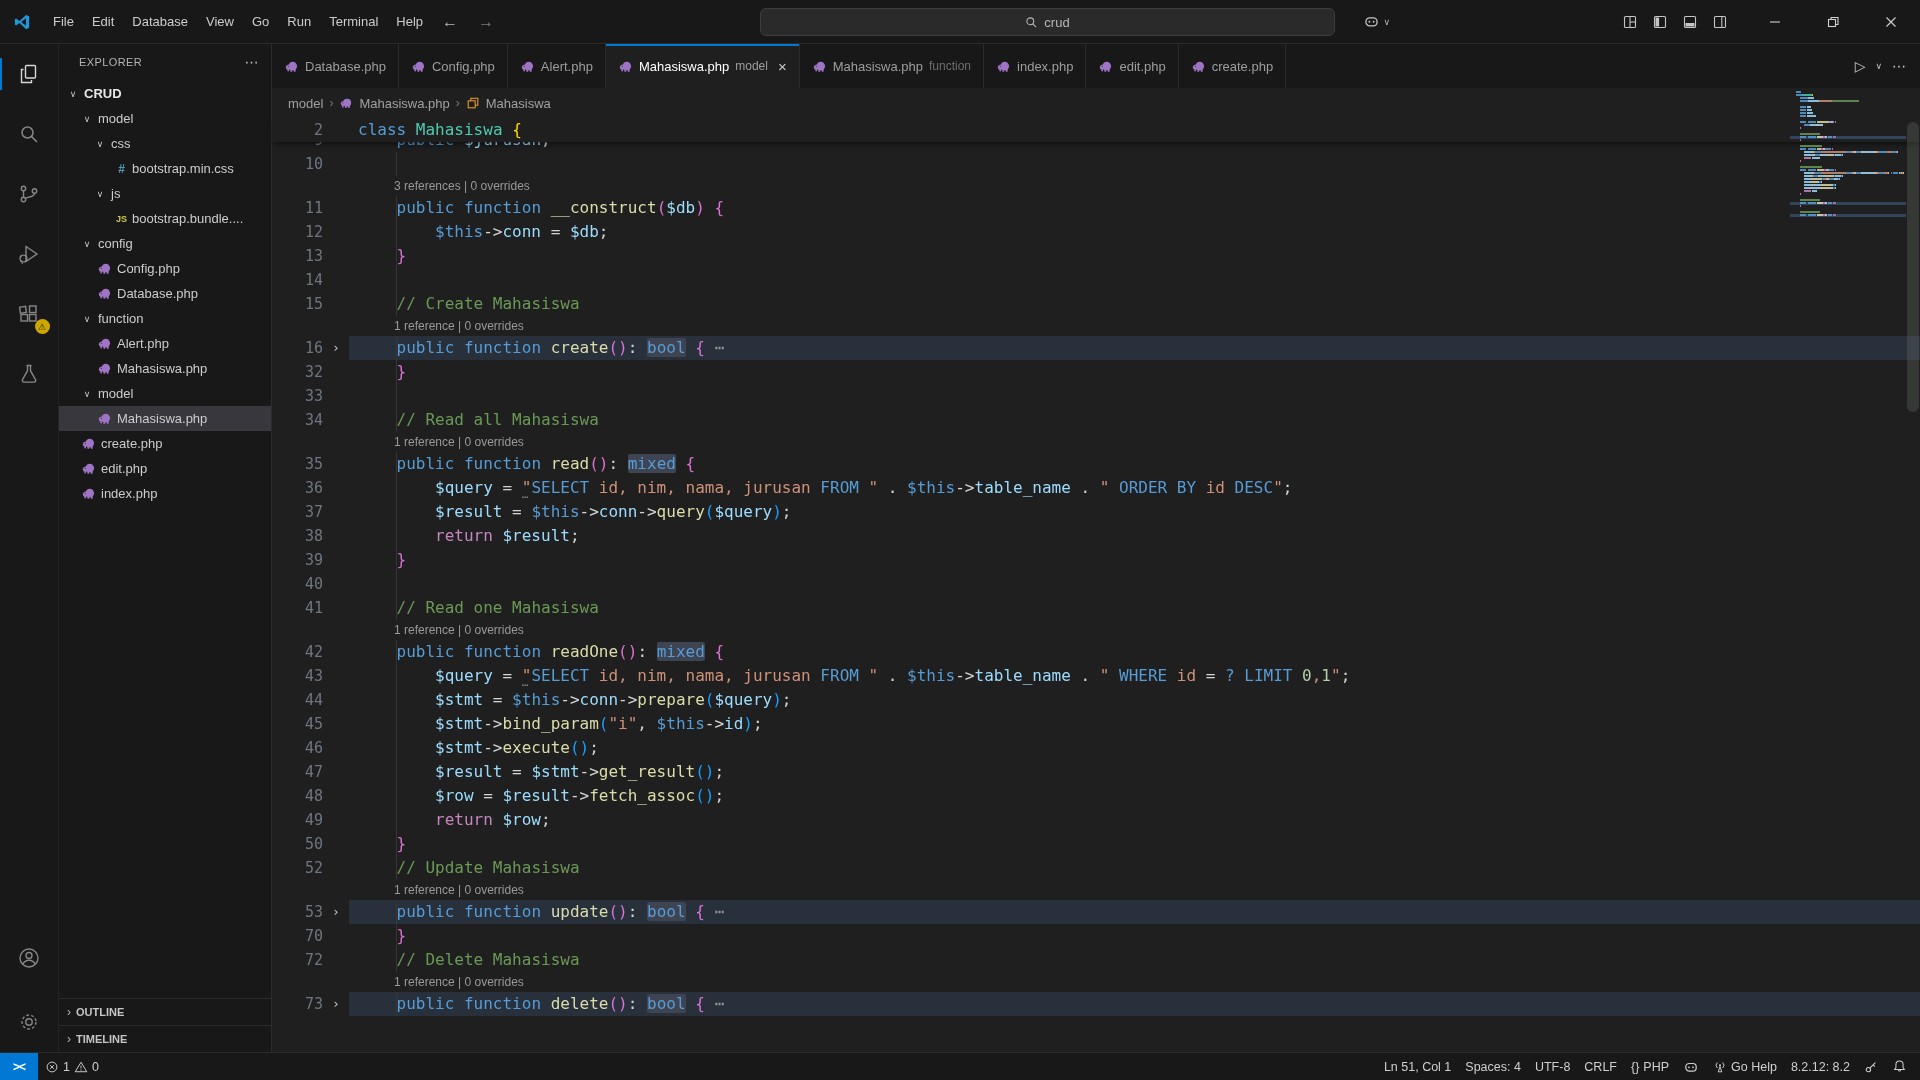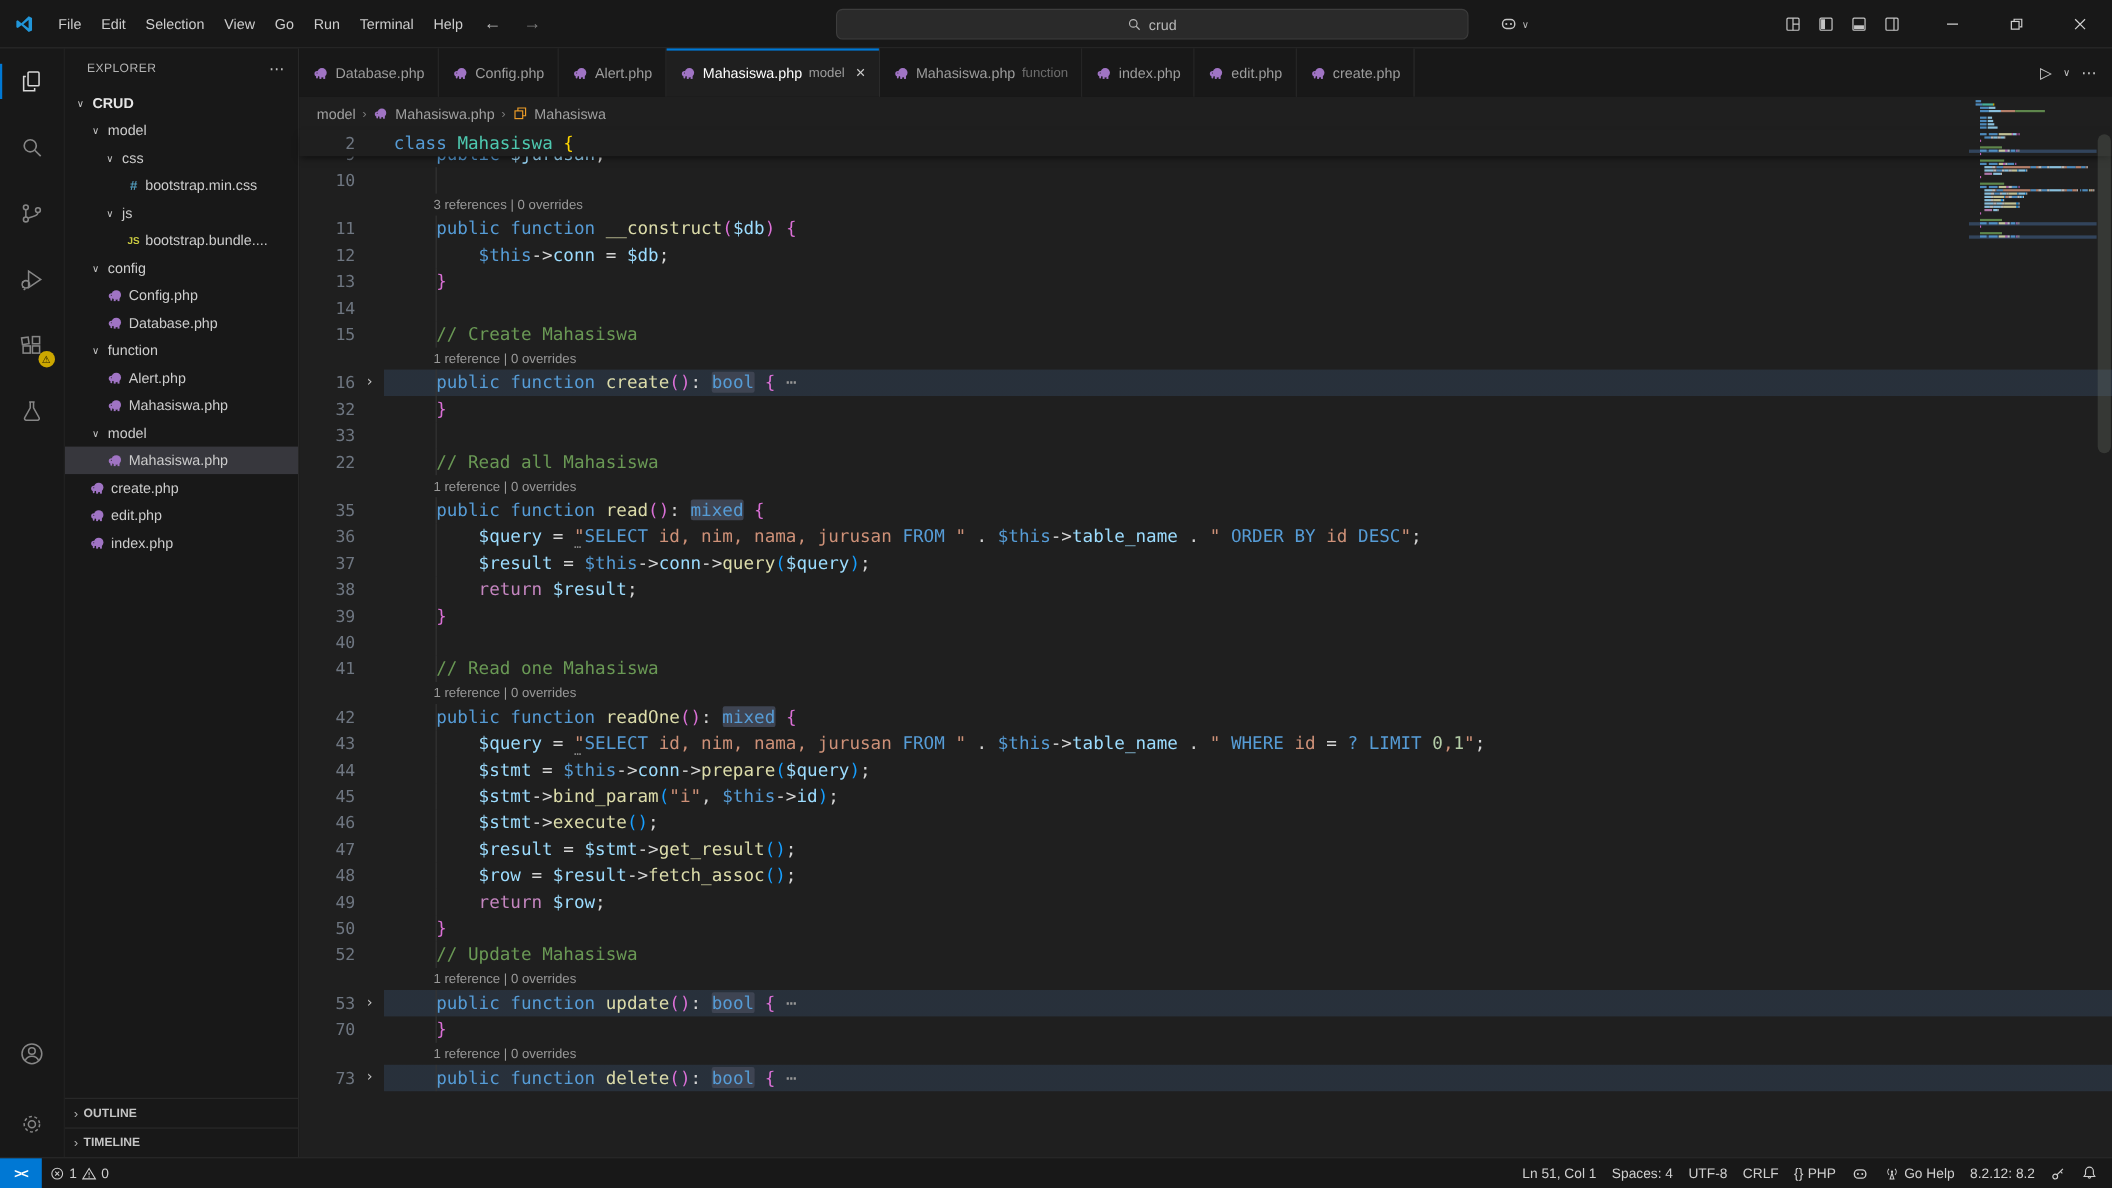--- a/index.html
+++ b/index.html
@@ -148,21 +148,21 @@
 
   <div id="titlebar">
     <div id="logo">
       <svg class="ic" width="18" height="18" viewBox="0 0 24 24">
           <path fill="#2196d9" d="M17.5 2.5L8.6 10.7 4.2 7.3 2.5 8.2v7.6l1.7.9 4.4-3.4 8.9 8.2 4-1.9V4.4zM17.3 7v10L11 12z"></path>
         </svg>
     </div>
     <div id="menubar">
         <div class="menu-item">File</div>
         <div class="menu-item">Edit</div>
-        <div class="menu-item">Selection</div>
+        <div class="menu-item">Database</div>
         <div class="menu-item">View</div>
         <div class="menu-item">Go</div>
         <div class="menu-item">Run</div>
         <div class="menu-item">Terminal</div>
         <div class="menu-item">Help</div>
       </div>
     <div class="nav-arrow">←</div>
     <div class="nav-arrow dim">→</div>
     <div id="searchbox">
       <svg class="ic" width="13" height="13" viewBox="0 0 16 16">
@@ -463,21 +463,21 @@
               <div class="lens">3 references | 0 overrides</div>
               <div class="row"><span class="ln">11</span><span class="foldcol"></span><span class="content" style="padding-left: 47.52px;"><span class="guide"></span><span class="tk-kw">public</span><span class="tk-p"> </span><span class="tk-kw">function</span><span class="tk-p"> </span><span class="tk-fn">__construct</span><span class="tk-b2">(</span><span class="tk-var">$db</span><span class="tk-b2">)</span><span class="tk-p"> </span><span class="tk-b2">{</span></span></div>
               <div class="row"><span class="ln">12</span><span class="foldcol"></span><span class="content" style="padding-left: 86.04px;"><span class="guide"></span><span class="tk-this">$this</span><span class="tk-p">-&gt;</span><span class="tk-var">conn</span><span class="tk-p"> = </span><span class="tk-var">$db</span><span class="tk-p">;</span></span></div>
               <div class="row"><span class="ln">13</span><span class="foldcol"></span><span class="content" style="padding-left: 47.52px;"><span class="guide"></span><span class="tk-b2">}</span></span></div>
               <div class="row"><span class="ln">14</span><span class="foldcol"></span><span class="content" style="padding-left: 9px;"><span class="guide"></span></span></div>
               <div class="row"><span class="ln">15</span><span class="foldcol"></span><span class="content" style="padding-left: 47.52px;"><span class="guide"></span><span class="tk-com">// Create Mahasiswa</span></span></div>
               <div class="lens">1 reference | 0 overrides</div>
               <div class="row hl"><span class="ln">16</span><span class="foldcol">›</span><span class="content" style="padding-left: 47.52px;"><span class="guide"></span><span class="tk-kw">public</span><span class="tk-p"> </span><span class="tk-kw">function</span><span class="tk-p"> </span><span class="tk-fn">create</span><span class="tk-b2">(</span><span class="tk-b2">)</span><span class="tk-p">: </span><span class="tk-kwb">bool</span><span class="tk-p"> </span><span class="tk-b2">{</span><span class="tk-fold"> ⋯</span></span></div>
               <div class="row"><span class="ln">32</span><span class="foldcol"></span><span class="content" style="padding-left: 47.52px;"><span class="guide"></span><span class="tk-b2">}</span></span></div>
               <div class="row"><span class="ln">33</span><span class="foldcol"></span><span class="content" style="padding-left: 9px;"><span class="guide"></span></span></div>
-              <div class="row"><span class="ln">22</span><span class="foldcol"></span><span class="content" style="padding-left: 47.52px;"><span class="guide"></span><span class="tk-com">// Read all Mahasiswa</span></span></div>
+              <div class="row"><span class="ln">34</span><span class="foldcol"></span><span class="content" style="padding-left: 47.52px;"><span class="guide"></span><span class="tk-com">// Read all Mahasiswa</span></span></div>
               <div class="lens">1 reference | 0 overrides</div>
               <div class="row"><span class="ln">35</span><span class="foldcol"></span><span class="content" style="padding-left: 47.52px;"><span class="guide"></span><span class="tk-kw">public</span><span class="tk-p"> </span><span class="tk-kw">function</span><span class="tk-p"> </span><span class="tk-fn">read</span><span class="tk-b2">(</span><span class="tk-b2">)</span><span class="tk-p">: </span><span class="tk-kwb">mixed</span><span class="tk-p"> </span><span class="tk-b2">{</span></span></div>
               <div class="row"><span class="ln">36</span><span class="foldcol"></span><span class="content" style="padding-left: 86.04px;"><span class="guide"></span><span class="tk-var">$query</span><span class="tk-p"> = </span><span class="tk-strh">"</span><span class="tk-sql">SELECT</span><span class="tk-str"> id, nim, nama, jurusan </span><span class="tk-sql">FROM</span><span class="tk-str"> "</span><span class="tk-p"> . </span><span class="tk-this">$this</span><span class="tk-p">-&gt;</span><span class="tk-var">table_name</span><span class="tk-p"> . </span><span class="tk-str">" </span><span class="tk-sql">ORDER BY</span><span class="tk-str"> id </span><span class="tk-sql">DESC</span><span class="tk-str">"</span><span class="tk-p">;</span></span></div>
               <div class="row"><span class="ln">37</span><span class="foldcol"></span><span class="content" style="padding-left: 86.04px;"><span class="guide"></span><span class="tk-var">$result</span><span class="tk-p"> = </span><span class="tk-this">$this</span><span class="tk-p">-&gt;</span><span class="tk-var">conn</span><span class="tk-p">-&gt;</span><span class="tk-fn">query</span><span class="tk-b3">(</span><span class="tk-var">$query</span><span class="tk-b3">)</span><span class="tk-p">;</span></span></div>
               <div class="row"><span class="ln">38</span><span class="foldcol"></span><span class="content" style="padding-left: 86.04px;"><span class="guide"></span><span class="tk-ret">return</span><span class="tk-p"> </span><span class="tk-var">$result</span><span class="tk-p">;</span></span></div>
               <div class="row"><span class="ln">39</span><span class="foldcol"></span><span class="content" style="padding-left: 47.52px;"><span class="guide"></span><span class="tk-b2">}</span></span></div>
               <div class="row"><span class="ln">40</span><span class="foldcol"></span><span class="content" style="padding-left: 9px;"><span class="guide"></span></span></div>
               <div class="row"><span class="ln">41</span><span class="foldcol"></span><span class="content" style="padding-left: 47.52px;"><span class="guide"></span><span class="tk-com">// Read one Mahasiswa</span></span></div>
               <div class="lens">1 reference | 0 overrides</div>
               <div class="row"><span class="ln">42</span><span class="foldcol"></span><span class="content" style="padding-left: 47.52px;"><span class="guide"></span><span class="tk-kw">public</span><span class="tk-p"> </span><span class="tk-kw">function</span><span class="tk-p"> </span><span class="tk-fn">readOne</span><span class="tk-b2">(</span><span class="tk-b2">)</span><span class="tk-p">: </span><span class="tk-kwb">mixed</span><span class="tk-p"> </span><span class="tk-b2">{</span></span></div>
@@ -486,20 +486,21 @@
               <div class="row"><span class="ln">45</span><span class="foldcol"></span><span class="content" style="padding-left: 86.04px;"><span class="guide"></span><span class="tk-var">$stmt</span><span class="tk-p">-&gt;</span><span class="tk-fn">bind_param</span><span class="tk-b3">(</span><span class="tk-str">"i"</span><span class="tk-p">, </span><span class="tk-this">$this</span><span class="tk-p">-&gt;</span><span class="tk-var">id</span><span class="tk-b3">)</span><span class="tk-p">;</span></span></div>
               <div class="row"><span class="ln">46</span><span class="foldcol"></span><span class="content" style="padding-left: 86.04px;"><span class="guide"></span><span class="tk-var">$stmt</span><span class="tk-p">-&gt;</span><span class="tk-fn">execute</span><span class="tk-b3">(</span><span class="tk-b3">)</span><span class="tk-p">;</span></span></div>
               <div class="row"><span class="ln">47</span><span class="foldcol"></span><span class="content" style="padding-left: 86.04px;"><span class="guide"></span><span class="tk-var">$result</span><span class="tk-p"> = </span><span class="tk-var">$stmt</span><span class="tk-p">-&gt;</span><span class="tk-fn">get_result</span><span class="tk-b3">(</span><span class="tk-b3">)</span><span class="tk-p">;</span></span></div>
               <div class="row"><span class="ln">48</span><span class="foldcol"></span><span class="content" style="padding-left: 86.04px;"><span class="guide"></span><span class="tk-var">$row</span><span class="tk-p"> = </span><span class="tk-var">$result</span><span class="tk-p">-&gt;</span><span class="tk-fn">fetch_assoc</span><span class="tk-b3">(</span><span class="tk-b3">)</span><span class="tk-p">;</span></span></div>
               <div class="row"><span class="ln">49</span><span class="foldcol"></span><span class="content" style="padding-left: 86.04px;"><span class="guide"></span><span class="tk-ret">return</span><span class="tk-p"> </span><span class="tk-var">$row</span><span class="tk-p">;</span></span></div>
               <div class="row"><span class="ln">50</span><span class="foldcol"></span><span class="content" style="padding-left: 47.52px;"><span class="guide"></span><span class="tk-b2">}</span></span></div>
               <div class="row"><span class="ln">52</span><span class="foldcol"></span><span class="content" style="padding-left: 47.52px;"><span class="guide"></span><span class="tk-com">// Update Mahasiswa</span></span></div>
               <div class="lens">1 reference | 0 overrides</div>
               <div class="row hl"><span class="ln">53</span><span class="foldcol">›</span><span class="content" style="padding-left: 47.52px;"><span class="guide"></span><span class="tk-kw">public</span><span class="tk-p"> </span><span class="tk-kw">function</span><span class="tk-p"> </span><span class="tk-fn">update</span><span class="tk-b2">(</span><span class="tk-b2">)</span><span class="tk-p">: </span><span class="tk-kwb">bool</span><span class="tk-p"> </span><span class="tk-b2">{</span><span class="tk-fold"> ⋯</span></span></div>
               <div class="row"><span class="ln">70</span><span class="foldcol"></span><span class="content" style="padding-left: 47.52px;"><span class="guide"></span><span class="tk-b2">}</span></span></div>
+              <div class="row"><span class="ln">72</span><span class="foldcol"></span><span class="content" style="padding-left: 47.52px;"><span class="guide"></span><span class="tk-com">// Delete Mahasiswa</span></span></div>
               <div class="lens">1 reference | 0 overrides</div>
               <div class="row hl"><span class="ln">73</span><span class="foldcol">›</span><span class="content" style="padding-left: 47.52px;"><span class="guide"></span><span class="tk-kw">public</span><span class="tk-p"> </span><span class="tk-kw">function</span><span class="tk-p"> </span><span class="tk-fn">delete</span><span class="tk-b2">(</span><span class="tk-b2">)</span><span class="tk-p">: </span><span class="tk-kwb">bool</span><span class="tk-p"> </span><span class="tk-b2">{</span><span class="tk-fold"> ⋯</span></span></div>
             </div>
         </div>
         <div id="minimap">
             <div class="mm-line">
               <span class="mm-seg" style="left: 2px; width: 5.25px; background: rgb(86, 156, 214);"></span>
             </div>
             <div class="mm-line">
               <span class="mm-seg" style="left: 2px; width: 6.3px; background: rgb(86, 156, 214);"></span>

